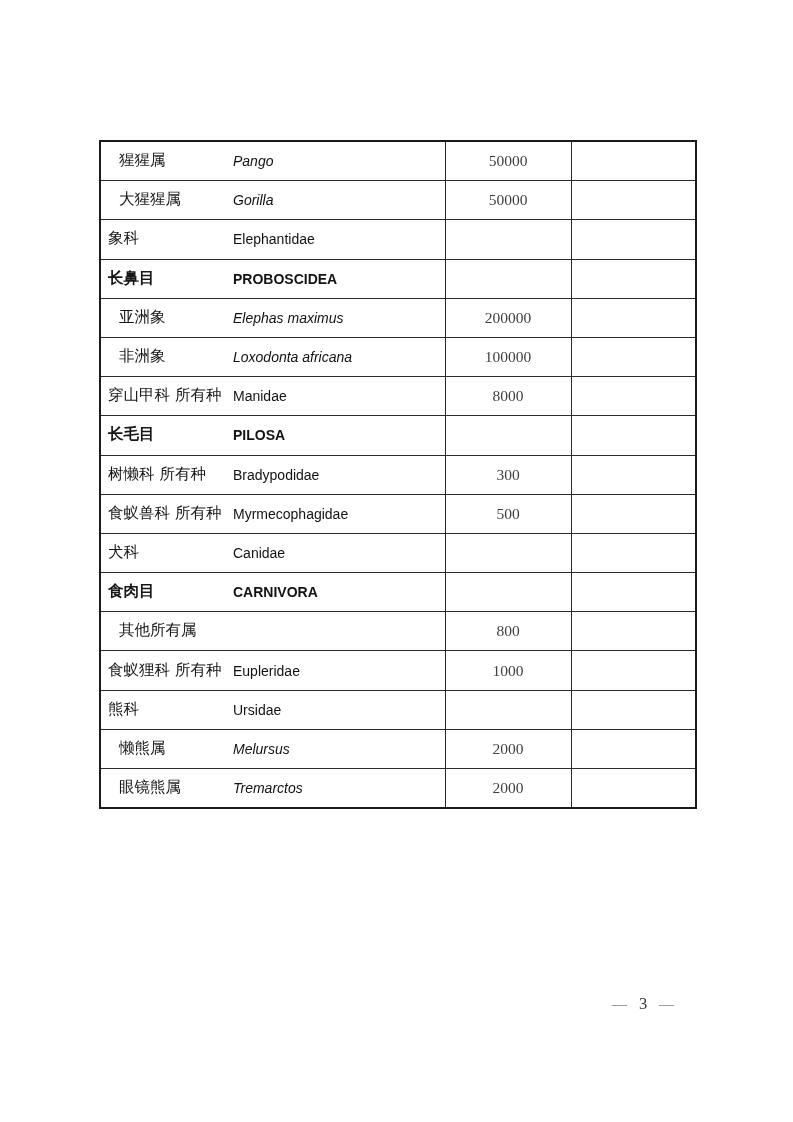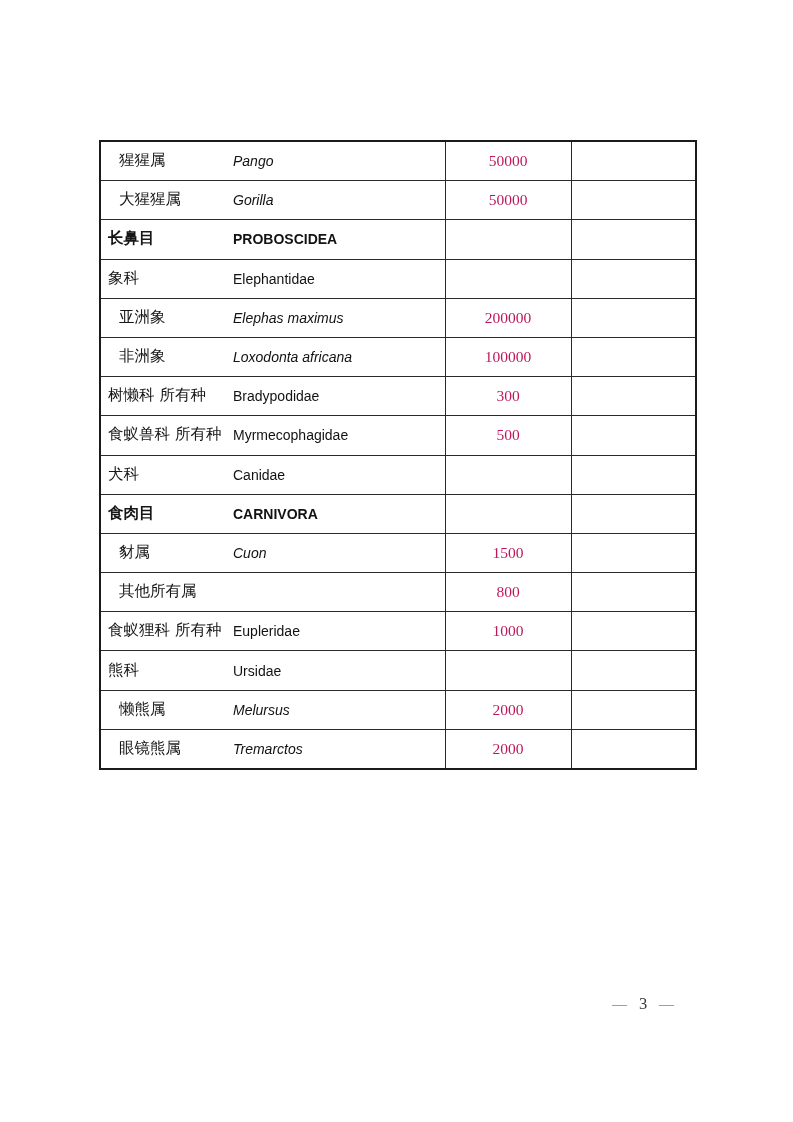--- a/index.html
+++ b/index.html
@@ -67,21 +67,21 @@
     white-space: nowrap;
     line-height: 1;
   }
   .latin.italic { font-style: italic; }
   .latin.bold   { font-weight: 700; }
   td.value-cell {
     text-align: center;
     vertical-align: middle;
     font-family: "Liberation Serif", "DejaVu Serif", serif;
     font-size: 15.5px;
-    color: #be185d;
+    color: #404040;
   }
   td.notes-cell {
     background: #ffffff;
   }
   .page-number {
     position: absolute;
     left: 612px;
     top: 994px;
     width: 62px;
     display: flex;
@@ -119,52 +119,68 @@
         <tr>
           <td class="name-cell">
             <span class="cn indent">大猩猩属</span>
             <span class="latin italic">Gorilla</span>
           </td>
           <td class="value-cell">50000</td>
           <td class="notes-cell"></td>
         </tr>
         <tr>
           <td class="name-cell">
+            <span class="cn">象科</span>
+            <span class="latin">Elephantidae</span>
+          </td>
+          <td class="value-cell"></td>
+          <td class="notes-cell"></td>
+        </tr>
+        <tr>
+          <td class="name-cell">
             <span class="cn bold">长鼻目</span>
             <span class="latin bold">PROBOSCIDEA</span>
           </td>
           <td class="value-cell"></td>
           <td class="notes-cell"></td>
         </tr>
         <tr>
           <td class="name-cell">
-            <span class="cn">象科</span>
-            <span class="latin">Elephantidae</span>
-          </td>
-          <td class="value-cell"></td>
-          <td class="notes-cell"></td>
-        </tr>
-        <tr>
-          <td class="name-cell">
             <span class="cn indent">亚洲象</span>
             <span class="latin italic">Elephas maximus</span>
           </td>
           <td class="value-cell">200000</td>
           <td class="notes-cell"></td>
         </tr>
         <tr>
           <td class="name-cell">
             <span class="cn indent">非洲象</span>
             <span class="latin italic">Loxodonta africana</span>
           </td>
           <td class="value-cell">100000</td>
           <td class="notes-cell"></td>
         </tr>
         <tr>
           <td class="name-cell">
+            <span class="cn">穿山甲科 所有种</span>
+            <span class="latin">Manidae</span>
+          </td>
+          <td class="value-cell">8000</td>
+          <td class="notes-cell"></td>
+        </tr>
+        <tr>
+          <td class="name-cell">
+            <span class="cn bold">长毛目</span>
+            <span class="latin bold">PILOSA</span>
+          </td>
+          <td class="value-cell"></td>
+          <td class="notes-cell"></td>
+        </tr>
+        <tr>
+          <td class="name-cell">
             <span class="cn">树懒科 所有种</span>
             <span class="latin">Bradypodidae</span>
           </td>
           <td class="value-cell">300</td>
           <td class="notes-cell"></td>
         </tr>
         <tr>
           <td class="name-cell">
             <span class="cn">食蚁兽科 所有种</span>
             <span class="latin">Myrmecophagidae</span>
@@ -179,28 +195,20 @@
           </td>
           <td class="value-cell"></td>
           <td class="notes-cell"></td>
         </tr>
         <tr>
           <td class="name-cell">
             <span class="cn bold">食肉目</span>
             <span class="latin bold">CARNIVORA</span>
           </td>
           <td class="value-cell"></td>
-          <td class="notes-cell"></td>
-        </tr>
-        <tr>
-          <td class="name-cell">
-            <span class="cn indent">豺属</span>
-            <span class="latin italic">Cuon</span>
-          </td>
-          <td class="value-cell">1500</td>
           <td class="notes-cell"></td>
         </tr>
         <tr>
           <td class="name-cell">
             <span class="cn indent">其他所有属</span>
           </td>
           <td class="value-cell">800</td>
           <td class="notes-cell"></td>
         </tr>
         <tr>

